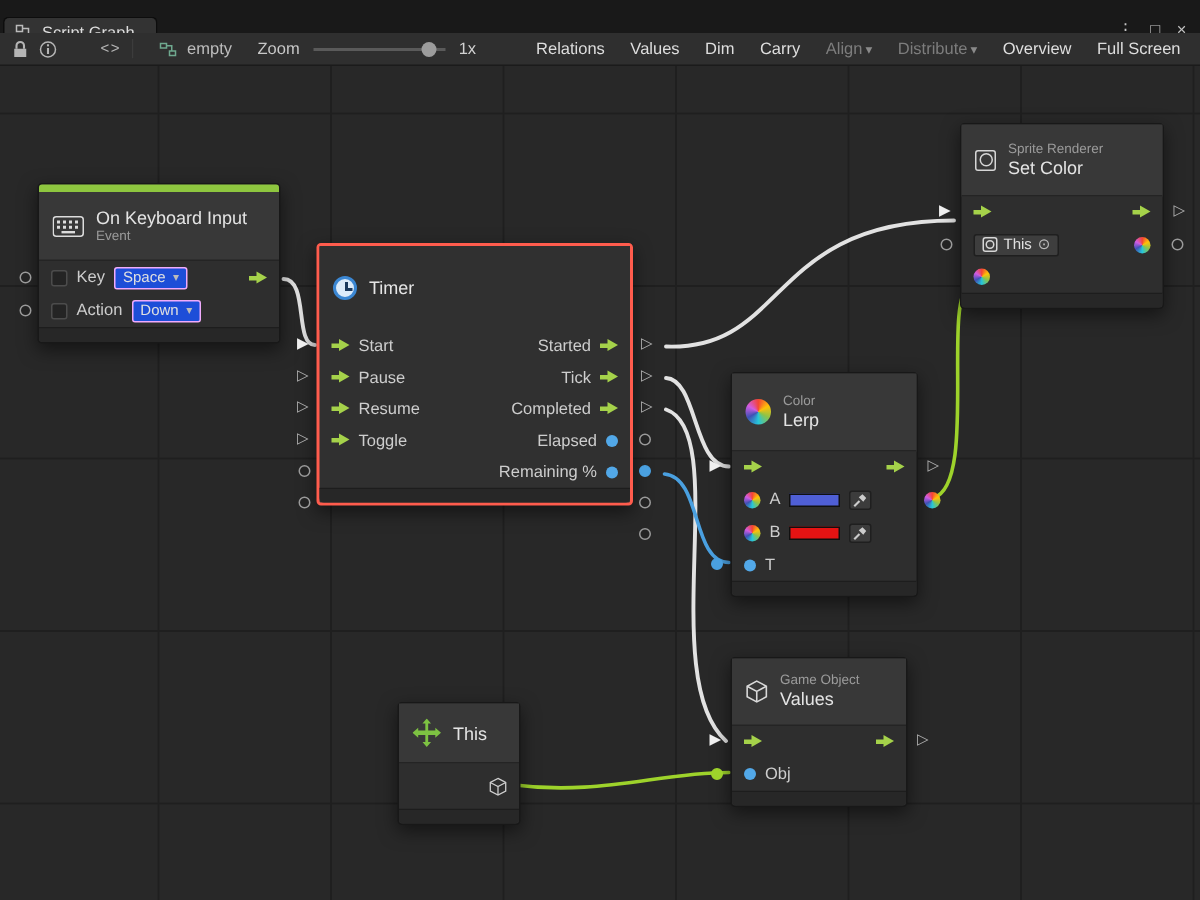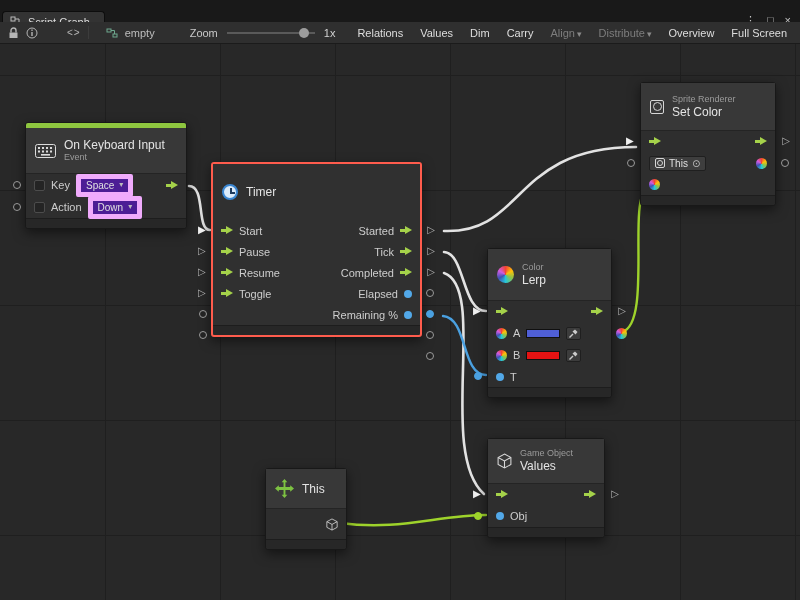--- a/index.html
+++ b/index.html
@@ -21,21 +21,21 @@
   .winbtn{cursor:default;line-height:1}
 
   
   .toolbar{position:absolute;left:0;top:22px;width:800px;height:22px;background:#2f2f2f;
            border-bottom:1px solid #1b1b1b;display:flex;align-items:center;gap:7px;padding:0 8px;
            font-size:11px;color:#d2d2d2;white-space:nowrap}
   .tsep{width:1px;height:13px;background:#1e1e1e;border-right:1px solid #3c3c3c}
   .ticon{display:flex;align-items:center;justify-content:center}
   .code-glyph{color:#b5b5b5;font-size:10px;letter-spacing:1px}
   .empty-label{color:#bdbdbd}
-  .zoom-label{color:#c8c8c8;margin-left:28px}
+  .zoom-label{color:#c8c8c8;margin-left:10px}
   .slider{position:relative;width:88px;height:12px;margin:0 2px}
   .slider-track{position:absolute;left:0;top:5px;width:88px;height:2px;background:#5a5a5a}
   .slider-handle{position:absolute;left:72px;top:1px;width:10px;height:10px;border-radius:50%;background:#9c9c9c}
   .tbtn{padding:2px 5px;color:#dedede}
   .tbtn.dim-btn{color:#7d7d7d}
   .tbtn .dd-glyph{font-size:9px;margin-left:2px;color:#8a8a8a}
   .first-btn{margin-left:auto}
 
   
   .canvas{position:absolute;left:0;top:44px;width:800px;height:556px;overflow:hidden;background-color:#282828;
@@ -70,21 +70,21 @@
                  border-left:7px solid var(--flow-green);border-top:4.5px solid transparent;border-bottom:4.5px solid transparent}
   .dot{width:8px;height:8px;border-radius:50%;flex:none}
   .dot.blue{background:var(--value-blue)}
   .dot.purple{background:var(--bool-purple)}
   .wheel{width:11px;height:11px;border-radius:50%;flex:none;
          background:conic-gradient(#f44336,#ffc107,#8bc34a,#26c6da,#3f51b5,#d05ce3,#f44336)}
   .wheel.big{width:17px;height:17px}
   .vbox{min-width:13px;padding:0 3px;height:13px;line-height:13px;background:#e4e4e4;color:#111;
         font-size:10px;text-align:center;border-radius:1px;border:1px solid #141414}
   .cb{width:11px;height:11px;background:#2a2a2a;border:1px solid #5a5a5a;border-radius:2px}
-  .dd{display:inline-flex;align-items:flex-start;gap:5px;background:#4c1d95;border:5px solid #f0abfc;
+  .dd{display:inline-flex;align-items:flex-start;gap:5px;background:#1d4ed8;border:1px solid #f0abfc;
       border-radius:2px;padding:1px 5px;font-size:10px;color:#e0e0e0}
   .dd .ddar{font-size:8px;color:#bbb}
   .mini-icon{width:11px;height:11px;background:#242424;border:1px solid #4c4c4c;border-radius:2px;flex:none}
   .swatch{width:34px;height:9px;border:1px solid #101010;flex:none}
   .eyedrop{width:15px;height:13px;background:#3c3c3c;border:1px solid #1f1f1f;border-radius:2px;
            display:flex;align-items:center;justify-content:center;flex:none}
   .objfield{display:flex;align-items:center;gap:4px;background:#3e3e3e;border:1px solid #1f1f1f;
             border-radius:2px;padding:1px 5px;font-size:10px;color:#e0e0e0}
   .target-glyph{color:#bdbdbd;font-size:10px}
 

